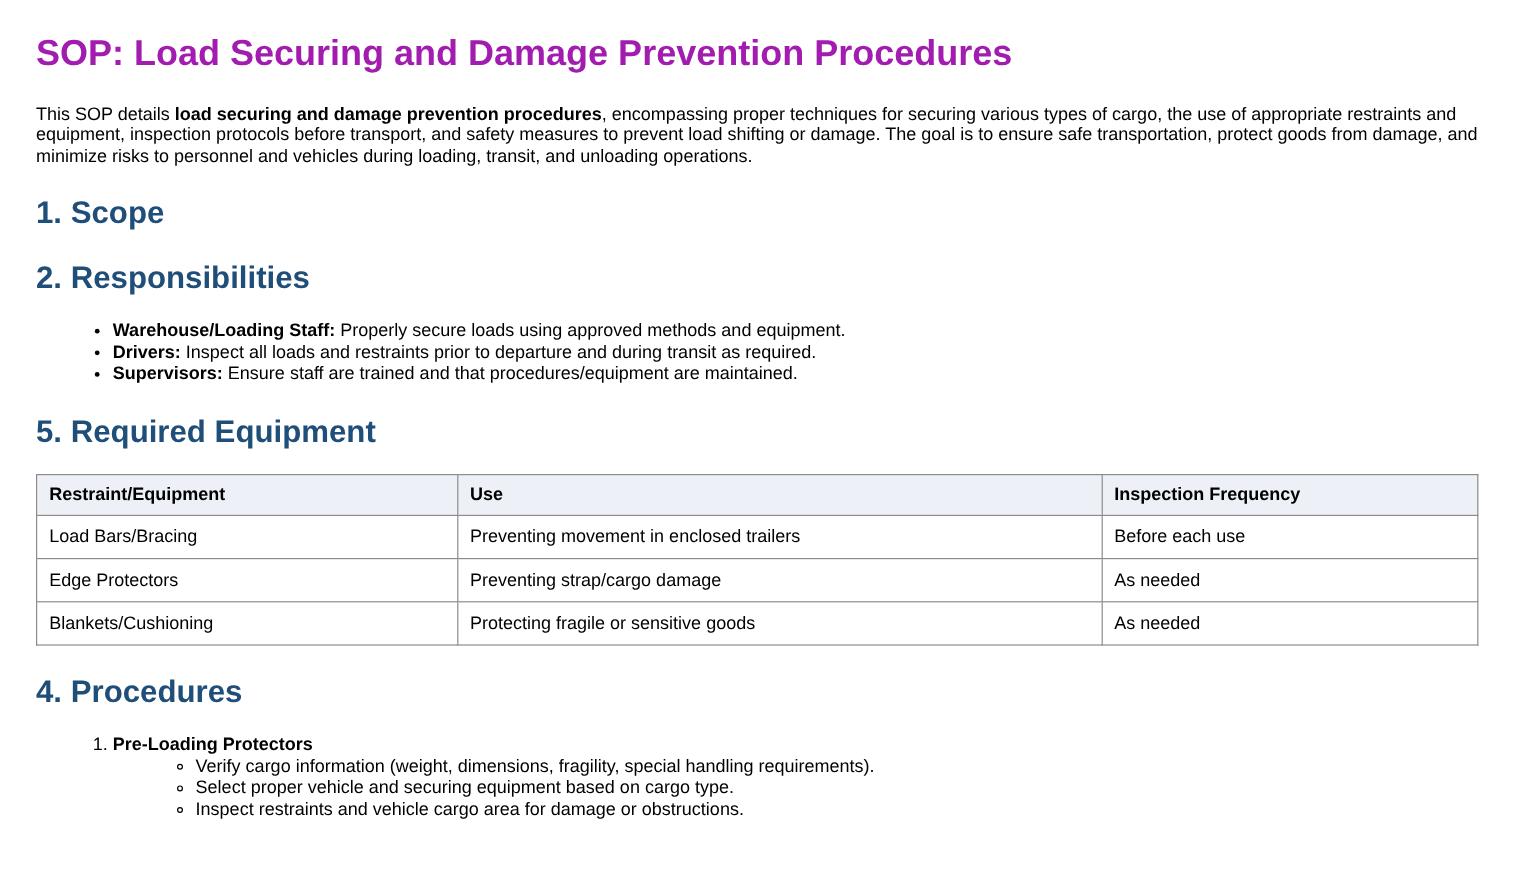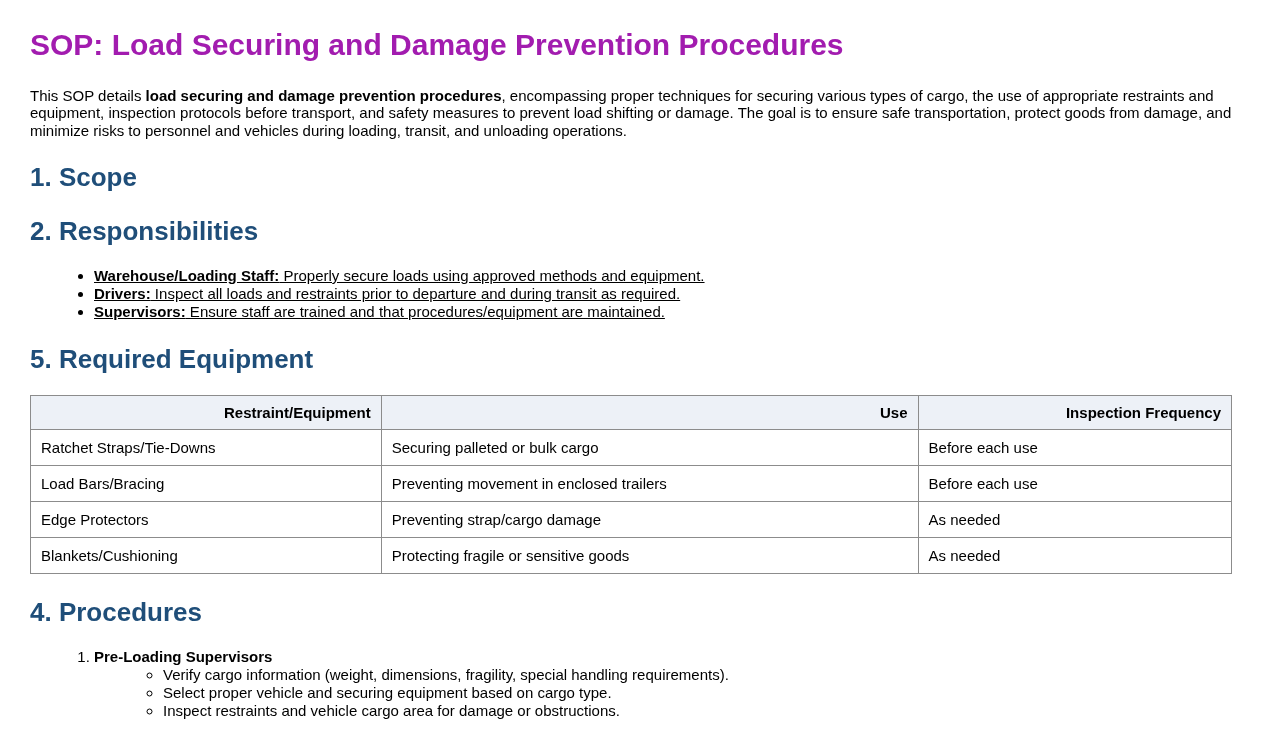--- a/index.html
+++ b/index.html
@@ -34,21 +34,20 @@
   }
   p.body-text {
     font-size: 15px;
     line-height: 17.5px;
     margin: 0;
   }
   ul.bullets {
     margin: 18px 0;
     padding-left: 64px;
     list-style-type: disc;
-    text-decoration: underline;
   }
   ul.bullets li,
   ol.steps li {
     font-size: 15px;
     line-height: 18px;
   }
   ol.steps {
     margin: 18px 0 0 0;
     padding-left: 64px;
     list-style-type: decimal;
@@ -72,21 +71,21 @@
   table.equip col.c2 { width: 44.7%; }
   table.equip col.c3 { width: 26.1%; }
   table.equip th, table.equip td {
     border: 1px solid #8c8c8c;
     font-size: 15px;
     line-height: 17px;
   }
   table.equip th {
     background: #edf1f7;
     font-weight: bold;
-    text-align: right;
+    text-align: left;
     padding: 8px 10px;
     margin-left: 10px;
   }
   table.equip td {
     text-align: left;
     padding: 9px 10px;
   }
   strong { font-weight: bold; }
 </style>
 </head>
@@ -116,46 +115,41 @@
     </colgroup>
     <thead>
       <tr>
         <th>Restraint/Equipment</th>
         <th>Use</th>
         <th>Inspection Frequency</th>
       </tr>
     </thead>
     <tbody>
       <tr>
-        <td>Ratchet Straps/Tie-Downs</td>
-        <td>Securing palleted or bulk cargo</td>
-        <td>Before each use</td>
-      </tr>
-      <tr>
         <td>Load Bars/Bracing</td>
         <td>Preventing movement in enclosed trailers</td>
         <td>Before each use</td>
       </tr>
       <tr>
         <td>Edge Protectors</td>
         <td>Preventing strap/cargo damage</td>
         <td>As needed</td>
       </tr>
       <tr>
         <td>Blankets/Cushioning</td>
         <td>Protecting fragile or sensitive goods</td>
         <td>As needed</td>
       </tr>
     </tbody>
   </table>
 
   <h2>4. Procedures</h2>
   <ol class="steps">
     <li>
-      <strong>Pre-Loading Supervisors</strong>
+      <strong>Pre-Loading Protectors</strong>
       <ul class="substeps">
         <li>Verify cargo information (weight, dimensions, fragility, special handling requirements).</li>
         <li>Select proper vehicle and securing equipment based on cargo type.</li>
         <li>Inspect restraints and vehicle cargo area for damage or obstructions.</li>
       </ul>
     </li>
   </ol>
 
 </div>
 

